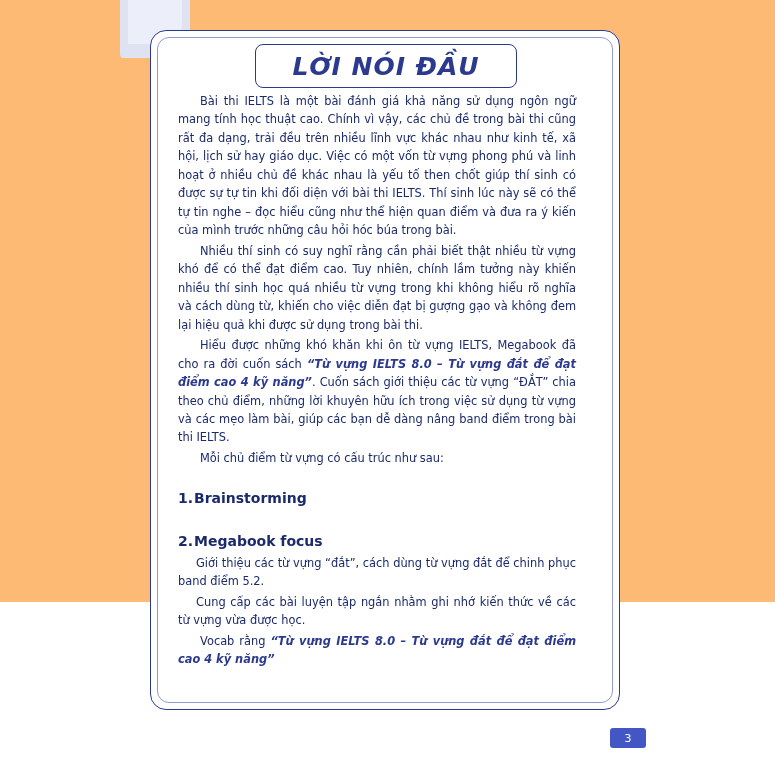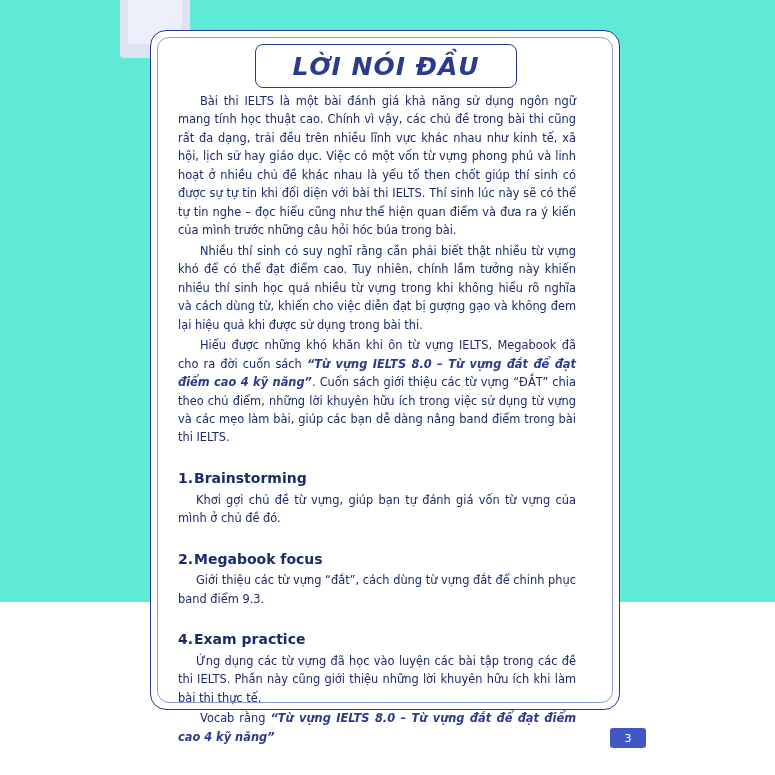--- a/index.html
+++ b/index.html
@@ -10,21 +10,21 @@
   body {
     width: 775px;
     height: 775px;
     font-family: "DejaVu Sans", sans-serif;
     overflow: hidden;
   }
   .page {
     position: relative;
     width: 775px;
     height: 602px;
-    background: #5eead4;
+    background: #fdba74;
   }
   
   .corner-ribbon {
     position: absolute;
     left: 120px;
     top: 0;
     width: 70px;
     height: 58px;
     background: #dfe2f1;
     border-bottom-right-radius: 26px;
@@ -168,46 +168,41 @@
   </div>
 
   <div class="content">
 
     <p class="indent">Bài thi IELTS là một bài đánh giá khả năng sử dụng ngôn ngữ mang tính học thuật cao. Chính vì vậy, các chủ đề trong bài thi cũng rất đa dạng, trải đều trên nhiều lĩnh vực khác nhau như kinh tế, xã hội, lịch sử hay giáo dục. Việc có một vốn từ vựng phong phú và linh hoạt ở nhiều chủ đề khác nhau là yếu tố then chốt giúp thí sinh có được sự tự tin khi đối diện với bài thi IELTS. Thí sinh lúc này sẽ có thể tự tin nghe – đọc hiểu cũng như thể hiện quan điểm và đưa ra ý kiến của mình trước những câu hỏi hóc búa trong bài.</p>
 
     <p class="indent">Nhiều thí sinh có suy nghĩ rằng cần phải biết thật nhiều từ vựng khó để có thể đạt điểm cao. Tuy nhiên, chính lầm tưởng này khiến nhiều thí sinh học quá nhiều từ vựng trong khi không hiểu rõ nghĩa và cách dùng từ, khiến cho việc diễn đạt bị gượng gạo và không đem lại hiệu quả khi được sử dụng trong bài thi.</p>
 
     <p class="indent"><span>Hiểu được những khó khăn khi ôn từ vựng IELTS, Megabook đã cho ra đời cuốn sách </span><span class="highlight-italic">“Từ vựng IELTS 8.0 – Từ vựng đắt để đạt điểm cao 4 kỹ năng”</span><span>. Cuốn sách giới thiệu các từ vựng “ĐẮT” chia theo chủ điểm, những lời khuyên hữu ích trong việc sử dụng từ vựng và các mẹo làm bài, giúp các bạn dễ dàng nâng band điểm trong bài thi IELTS.</span></p>
 
+    <p class="indent">Mỗi chủ điểm từ vựng có cấu trúc như sau:</p>
 
     <ul class="sec-list">
 
       <li class="sec-item">
         <div class="sec-head">
           <span class="num">1.</span><span>Brainstorming</span>
         </div>
-        <p class="sec-body">Khơi gợi chủ đề từ vựng, giúp bạn tự đánh giá vốn từ vựng của mình ở chủ đề đó.</p>
       </li>
 
       <li class="sec-item">
         <div class="sec-head">
           <span class="num">2.</span><span>Megabook focus</span>
         </div>
-        <p class="sec-body">Giới thiệu các từ vựng “đắt”, cách dùng từ vựng đắt để chinh phục band điểm 9.3.</p>
+        <p class="sec-body">Giới thiệu các từ vựng “đắt”, cách dùng từ vựng đắt để chinh phục band điểm 5.2.</p>
       </li>
 
       <li class="sec-item">
+        <p class="sec-body">Cung cấp các bài luyện tập ngắn nhằm ghi nhớ kiến thức về các từ vựng vừa được học.</p>
       </li>
 
-      <li class="sec-item">
-        <div class="sec-head">
-          <span class="num">4.</span><span>Exam practice</span>
-        </div>
-        <p class="sec-body">Ứng dụng các từ vựng đã học vào luyện các bài tập trong các đề thi IELTS. Phần này cũng giới thiệu những lời khuyên hữu ích khi làm bài thi thực tế.</p>
-      </li>
 
     </ul>
 
     <p class="indent gap-top"><span>Vocab rằng </span><span class="highlight-italic">“Từ vựng IELTS 8.0 – Từ vựng đắt để đạt điểm cao 4 kỹ năng”</span></p>
 
   </div>
 
   <div class="page-number">
     <span>3</span>
   </div>

